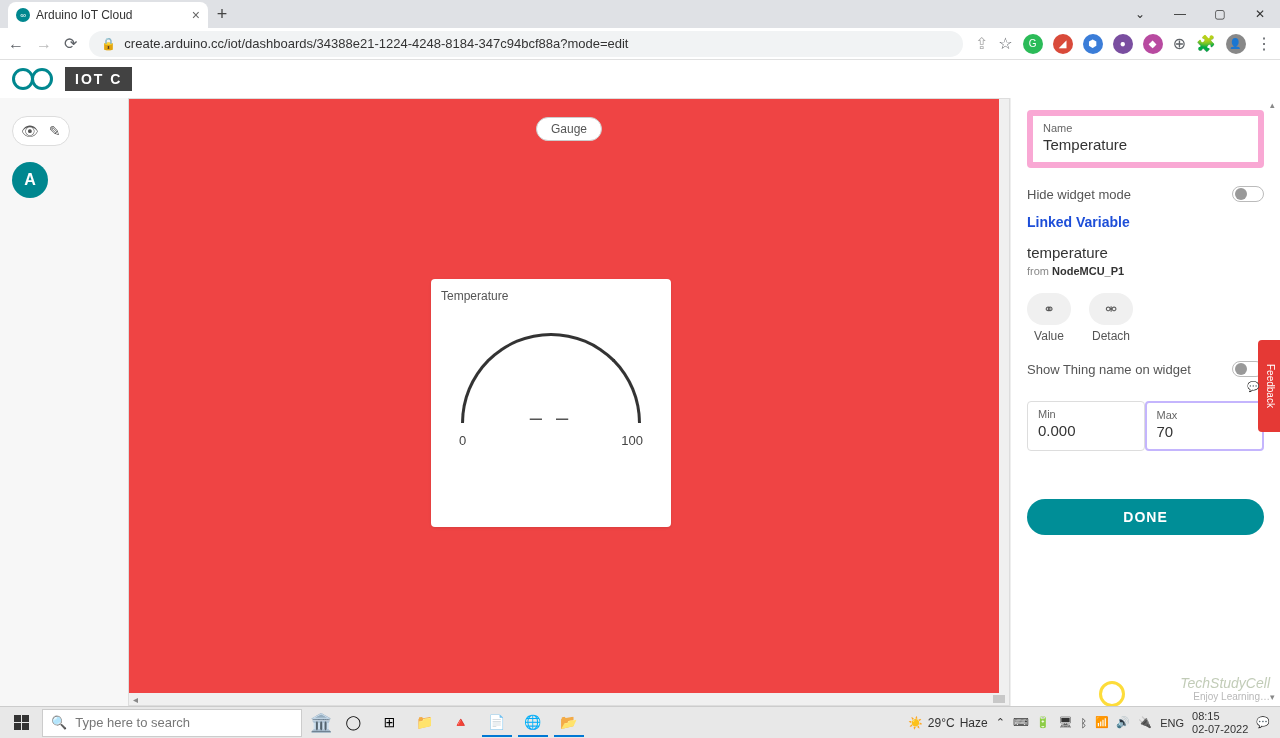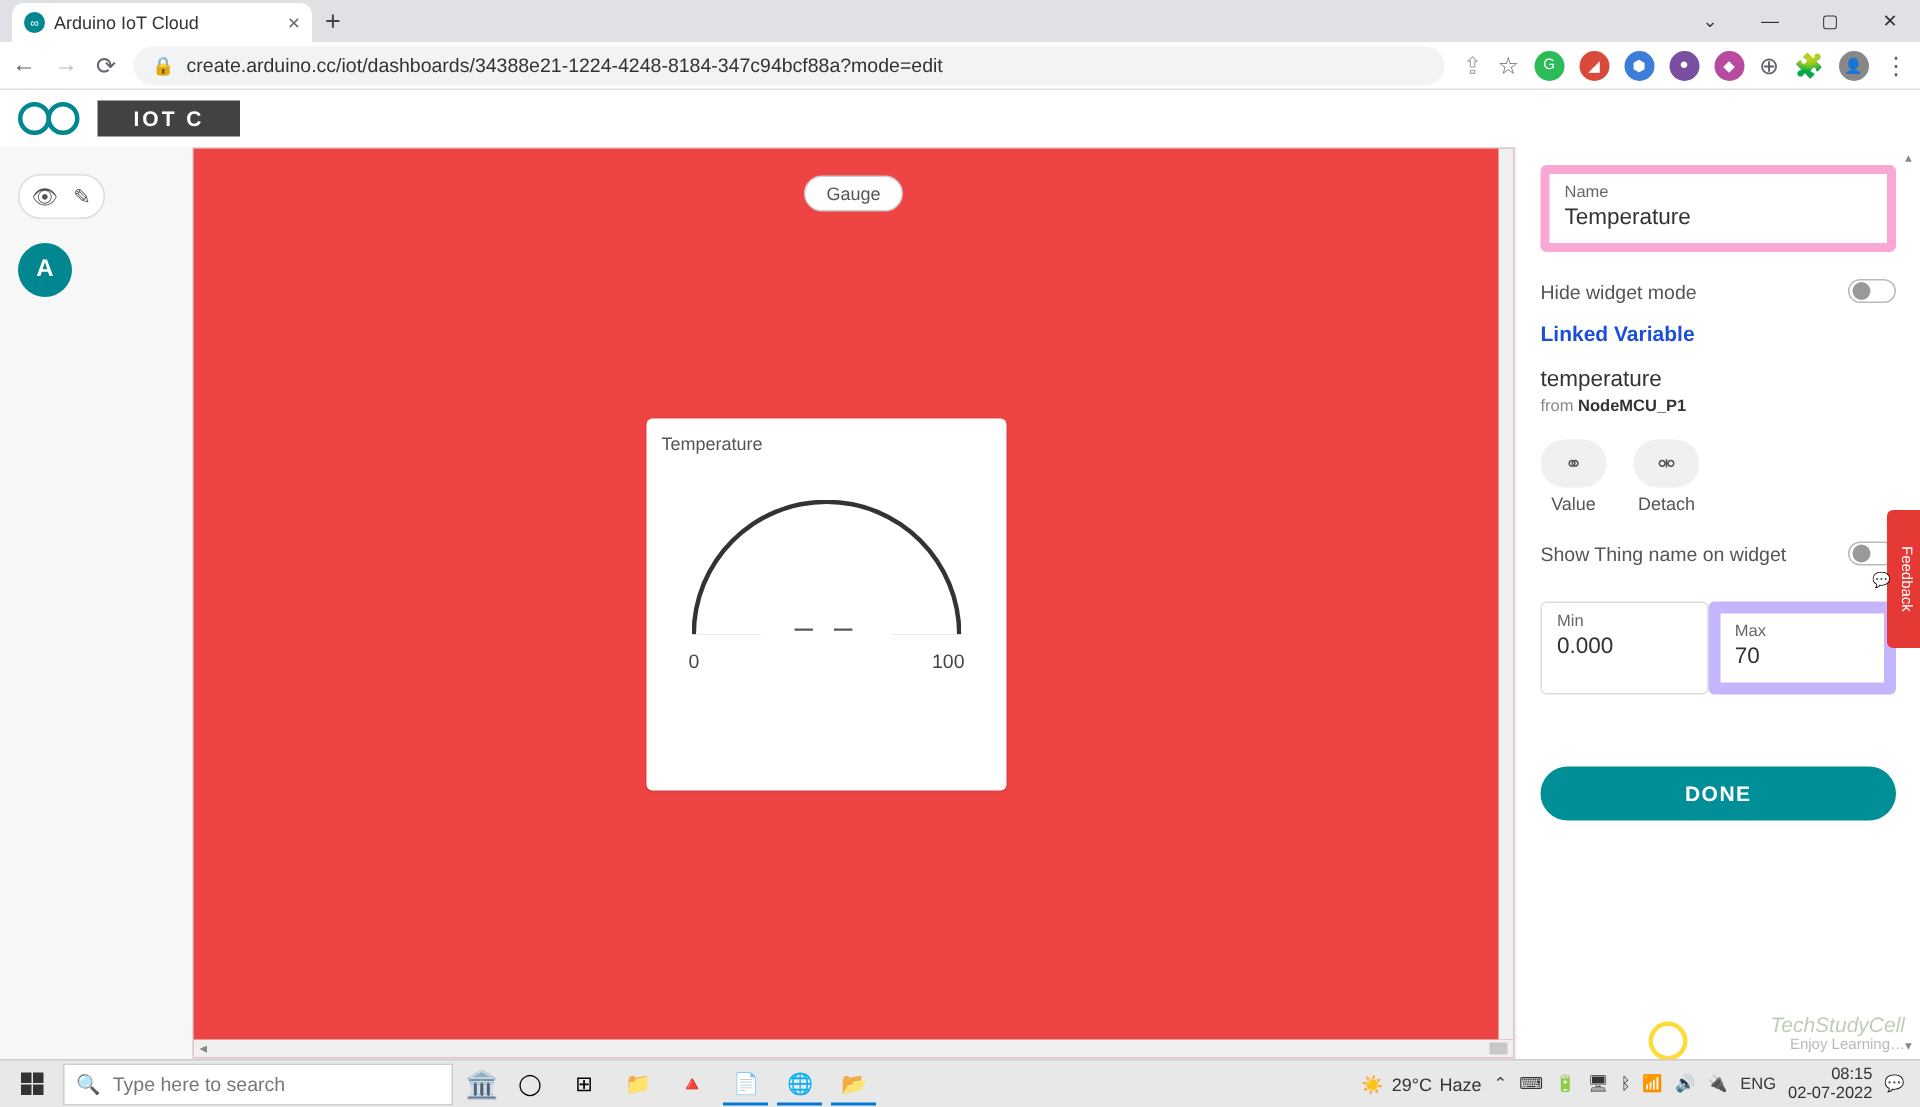--- a/index.html
+++ b/index.html
@@ -21,21 +21,21 @@
 .lock-icon { color: #5f6368; font-size: 12px; }
 .addr-icons-right { display: flex; gap: 10px; align-items: center; }
 .ext-icon { width: 20px; height: 20px; border-radius: 50%; display: flex; align-items: center; justify-content: center; font-size: 10px; color: #fff; }
 
 
 .app-top { height: 38px; display: flex; align-items: center; padding: 0 12px; gap: 12px; background: #fff; }
 .arduino-logo { display: flex; align-items: center; gap: 2px; }
 .infinity { display: flex; }
 .loop { width: 22px; height: 22px; border: 3px solid #00878f; border-radius: 50%; }
 .loop + .loop { margin-left: -3px; }
-.iot-badge { background: #424242; color: #fff; padding: 4px 24px; font-size: 14px; font-weight: bold; letter-spacing: 2px; }
+.iot-badge { background: #424242; color: #fff; padding: 4px 10px; font-size: 14px; font-weight: bold; letter-spacing: 2px; }
 
 .app-body { display: flex; height: 608px; }
 .left-pane { width: 128px; background: #f7f7f7; padding: 18px 12px; display: flex; flex-direction: column; gap: 16px; }
 .mode-toggle-row { display: flex; gap: 6px; align-items: center; }
 .mode-pill { background: #fff; border: 1px solid #ddd; border-radius: 20px; padding: 6px 8px; display: flex; gap: 10px; }
 .mode-icon { color: #555; font-size: 14px; }
 .add-circle { width: 36px; height: 36px; background: #00878f; border-radius: 50%; display: flex; align-items: center; justify-content: center; color: #fff; font-weight: bold; }
 
 .canvas { flex: 1; background: #ef4444; position: relative; border: 1px solid #ddd; }
 .gauge-badge { position: absolute; top: 18px; left: 50%; transform: translateX(-50%); background: #fff; border: 1px solid #ccc; border-radius: 12px; padding: 4px 14px; font-size: 12px; color: #555; }
@@ -60,40 +60,40 @@
 .toggle-knob { width: 12px; height: 12px; background: #999; border-radius: 50%; position: absolute; top: 1px; left: 2px; }
 .section-title { font-size: 14px; font-weight: 700; color: #1d4ed8; margin-top: 12px; }
 .linked-var-name { font-size: 15px; color: #333; margin-top: 14px; }
 .linked-from { font-size: 11px; color: #888; margin-top: 4px; }
 .linked-thing { font-weight: 600; color: #333; }
 .link-actions { display: flex; gap: 18px; margin-top: 16px; }
 .link-action { display: flex; flex-direction: column; align-items: center; gap: 4px; font-size: 12px; color: #555; }
 .link-action-circle { width: 44px; height: 32px; background: #f0f0f0; border-radius: 18px; display: flex; align-items: center; justify-content: center; font-size: 14px; color: #555; }
 .range-row { display: flex; margin-top: 24px; }
 .range-box { flex: 1; border: 1px solid #ddd; border-radius: 4px; padding: 6px 10px 8px; }
-.range-box.active { border: 8px solid #c4b5fd; }
+.range-box.active { border: 2px solid #c4b5fd; }
 .done-btn { width: 100%; height: 36px; background: #008e97; color: #fff; border: none; border-radius: 20px; font-size: 14px; font-weight: 700; margin-top: 48px; letter-spacing: 1px; cursor: pointer; }
 .click-ring { position:absolute; width:26px; height:26px; border:3px solid #fddc3a; border-radius:50%; left:88px; top:583px; pointer-events:none;}
 .feedback-tab { position: fixed; right: 0; top: 340px; width: 22px; height: 92px; background: #e53935; color: #fff; font-size: 10px; writing-mode: vertical-rl; text-align: center; padding: 6px 4px; display:flex; flex-direction:column; align-items:center; gap:6px; border-radius: 4px 0 0 4px;}
 .panel-scroll { position:absolute; right:2px; top:4px; width:8px; height: 598px; }
 .panel-scroll::before { content:"▴"; position:absolute; top:-2px; left:0; font-size:9px; color:#888;}
 .panel-scroll::after { content:"▾"; position:absolute; bottom:-2px; left:0; font-size:9px; color:#888;}
 
 
 .taskbar { position: absolute; bottom: 0; left: 0; right: 0; height: 32px; background: #e8e8e8; display: flex; align-items: center; padding: 0 4px; gap: 4px; border-top: 1px solid #ccc; }
 .start-btn { width: 34px; height: 28px; display: flex; align-items: center; justify-content: center; }
 .win-grid { display: grid; grid-template-columns: 7px 7px; grid-template-rows: 7px 7px; gap: 1px; }
 .win-sq { background: #333; }
 .search-box { flex: 0 0 260px; height: 28px; background: #fff; border: 1px solid #ccc; display: flex; align-items: center; padding: 0 8px; gap: 8px; font-size: 13px; color: #777; }
 .task-icons { display: flex; gap: 6px; align-items: center; margin-left: 4px; }
 .task-icon { width: 30px; height: 28px; display: flex; align-items: center; justify-content: center; font-size: 14px; border-bottom: 2px solid transparent;}
 .task-icon.active { border-bottom-color: #0078d4; }
 .tray { margin-left: auto; display: flex; align-items: center; gap: 8px; font-size: 11px; color: #333; padding-right: 6px; }
 .tray-weather { display: flex; align-items: center; gap: 5px; font-size: 12px; }
-.tray-time { text-align: right; line-height: 1.1; }
+.tray-time { line-height: 1.1; }
 .watermark { position: absolute; right: 10px; bottom: 36px; opacity: 0.6; font-size: 10px; color: #888; display:flex; flex-direction:column; align-items:flex-end;}
 .watermark .brand { font-size: 14px; color:#9a8; font-style:italic;}
 </style>
 </head>
 <body>
 
 <div class="tab-bar">
   <div class="tab">
     <span class="tab-favicon">∞</span>
     <span>Arduino IoT Cloud</span>

